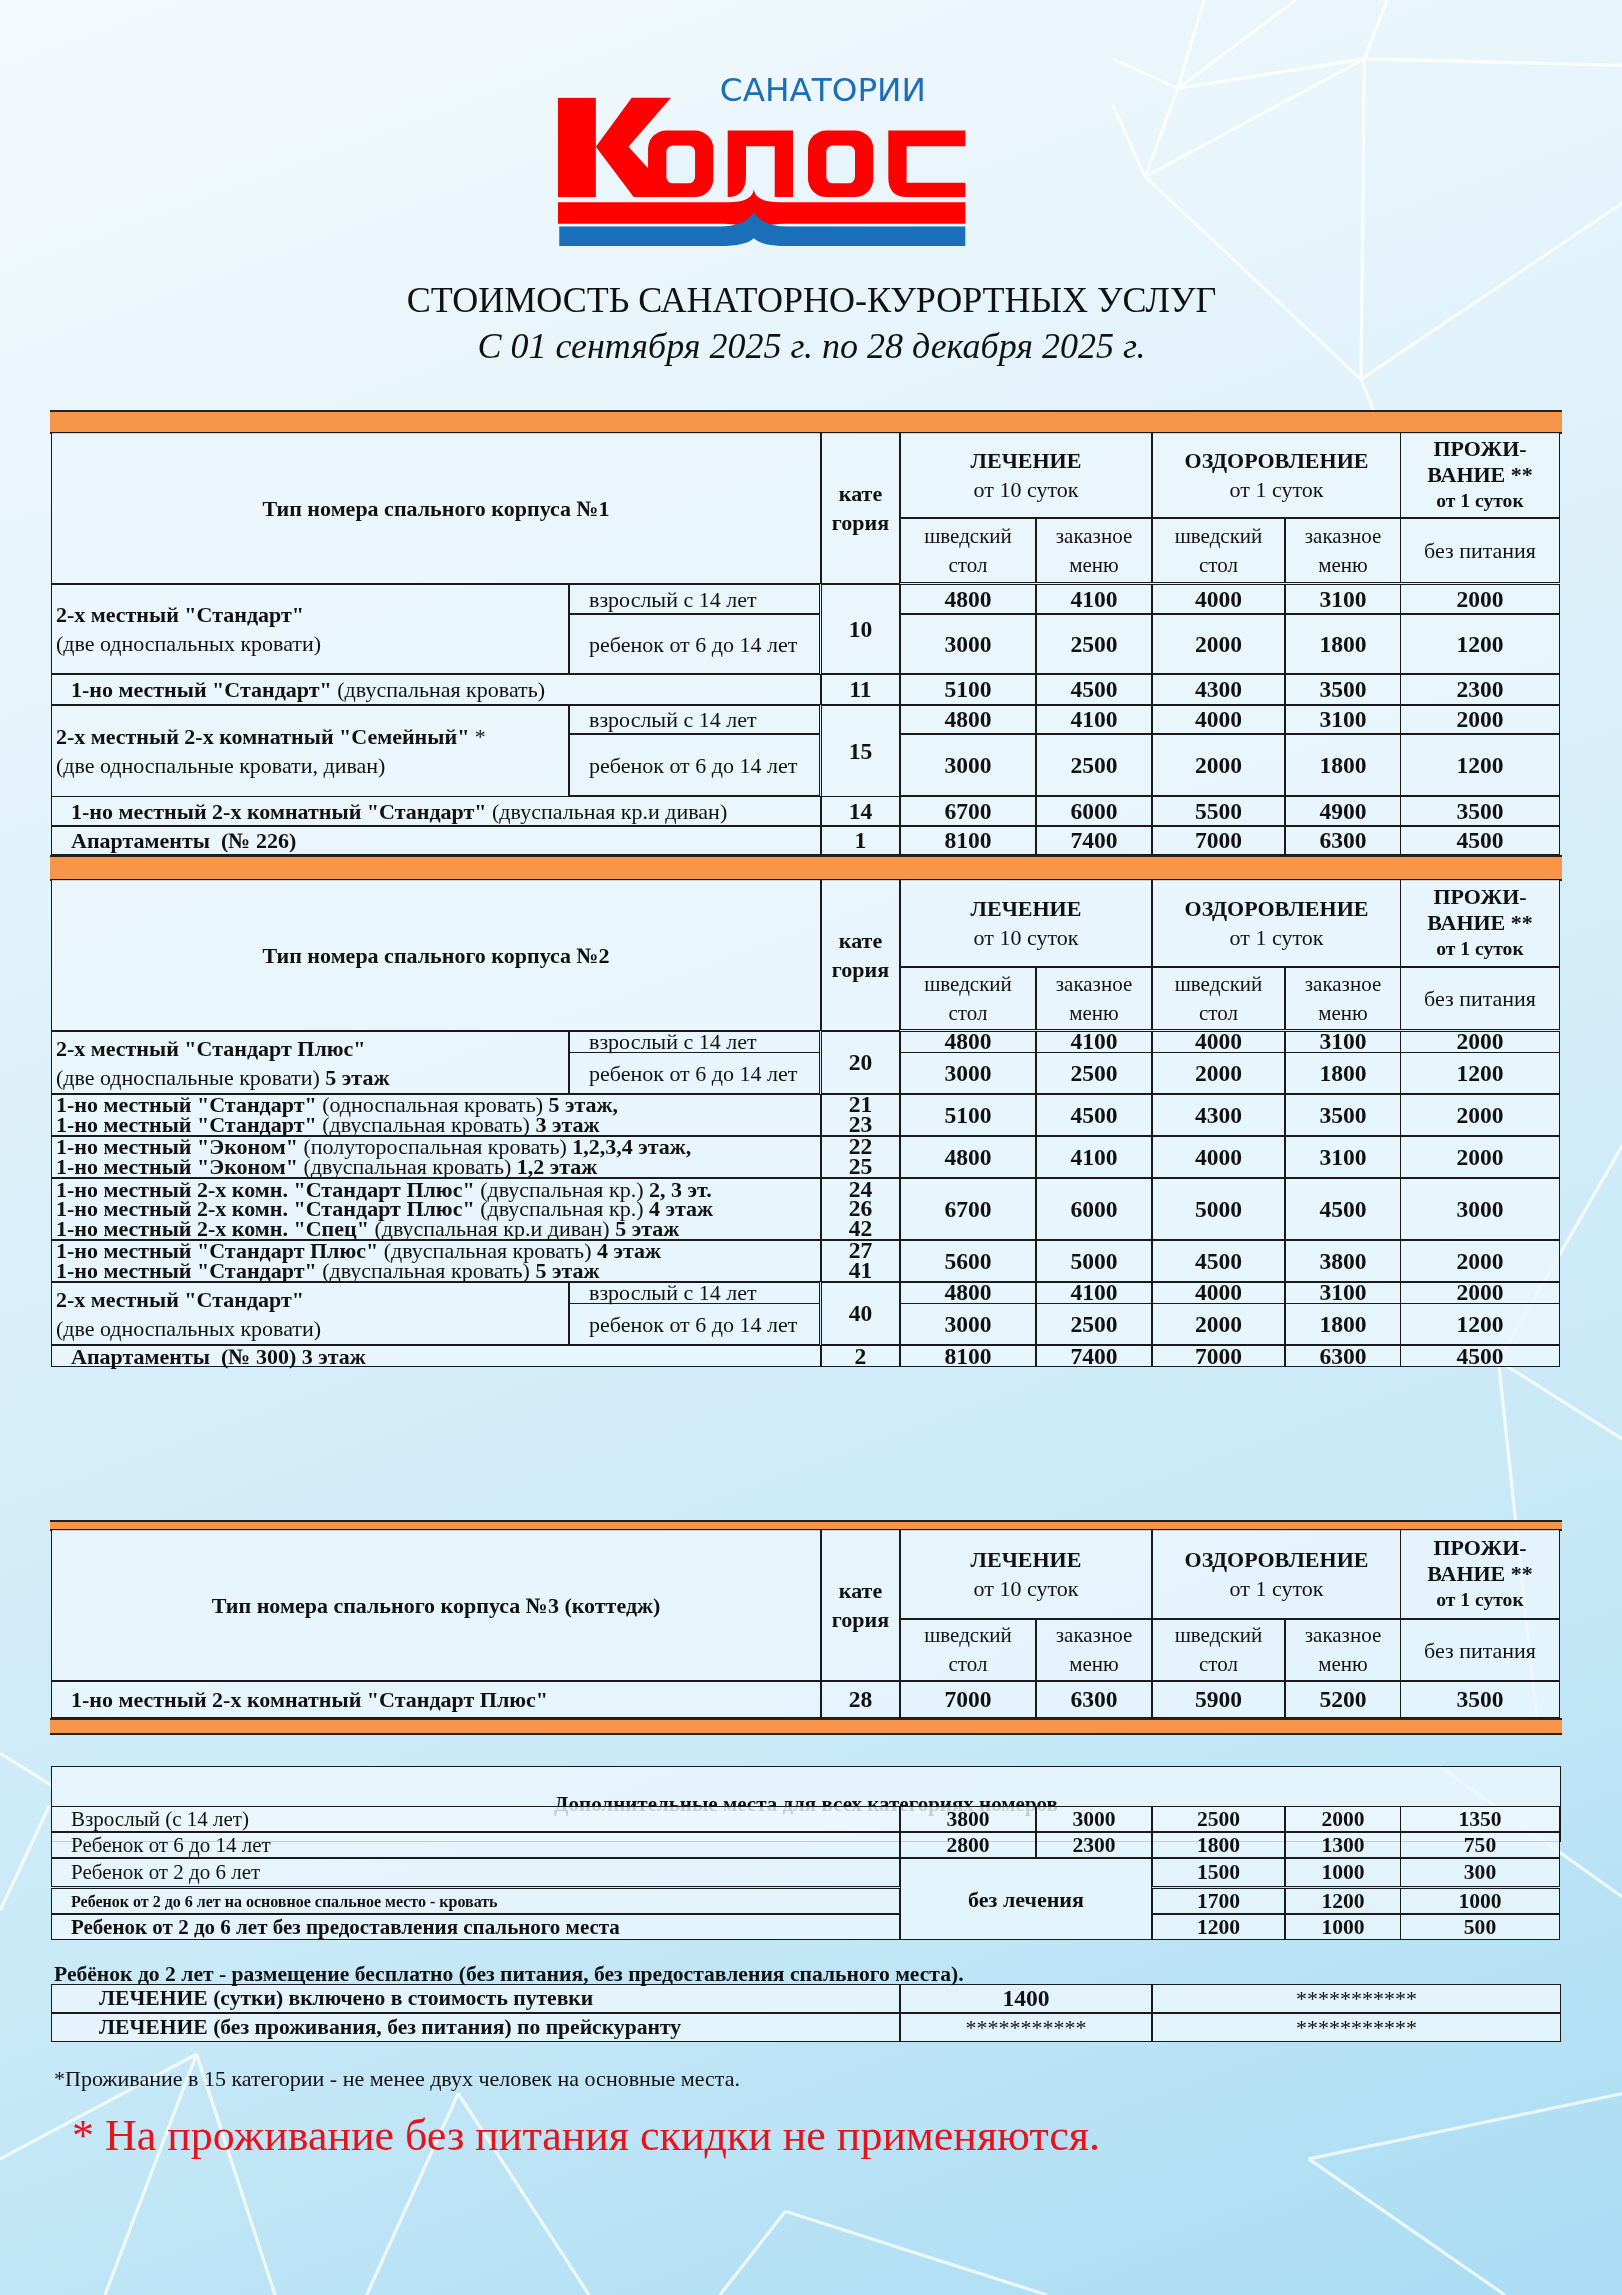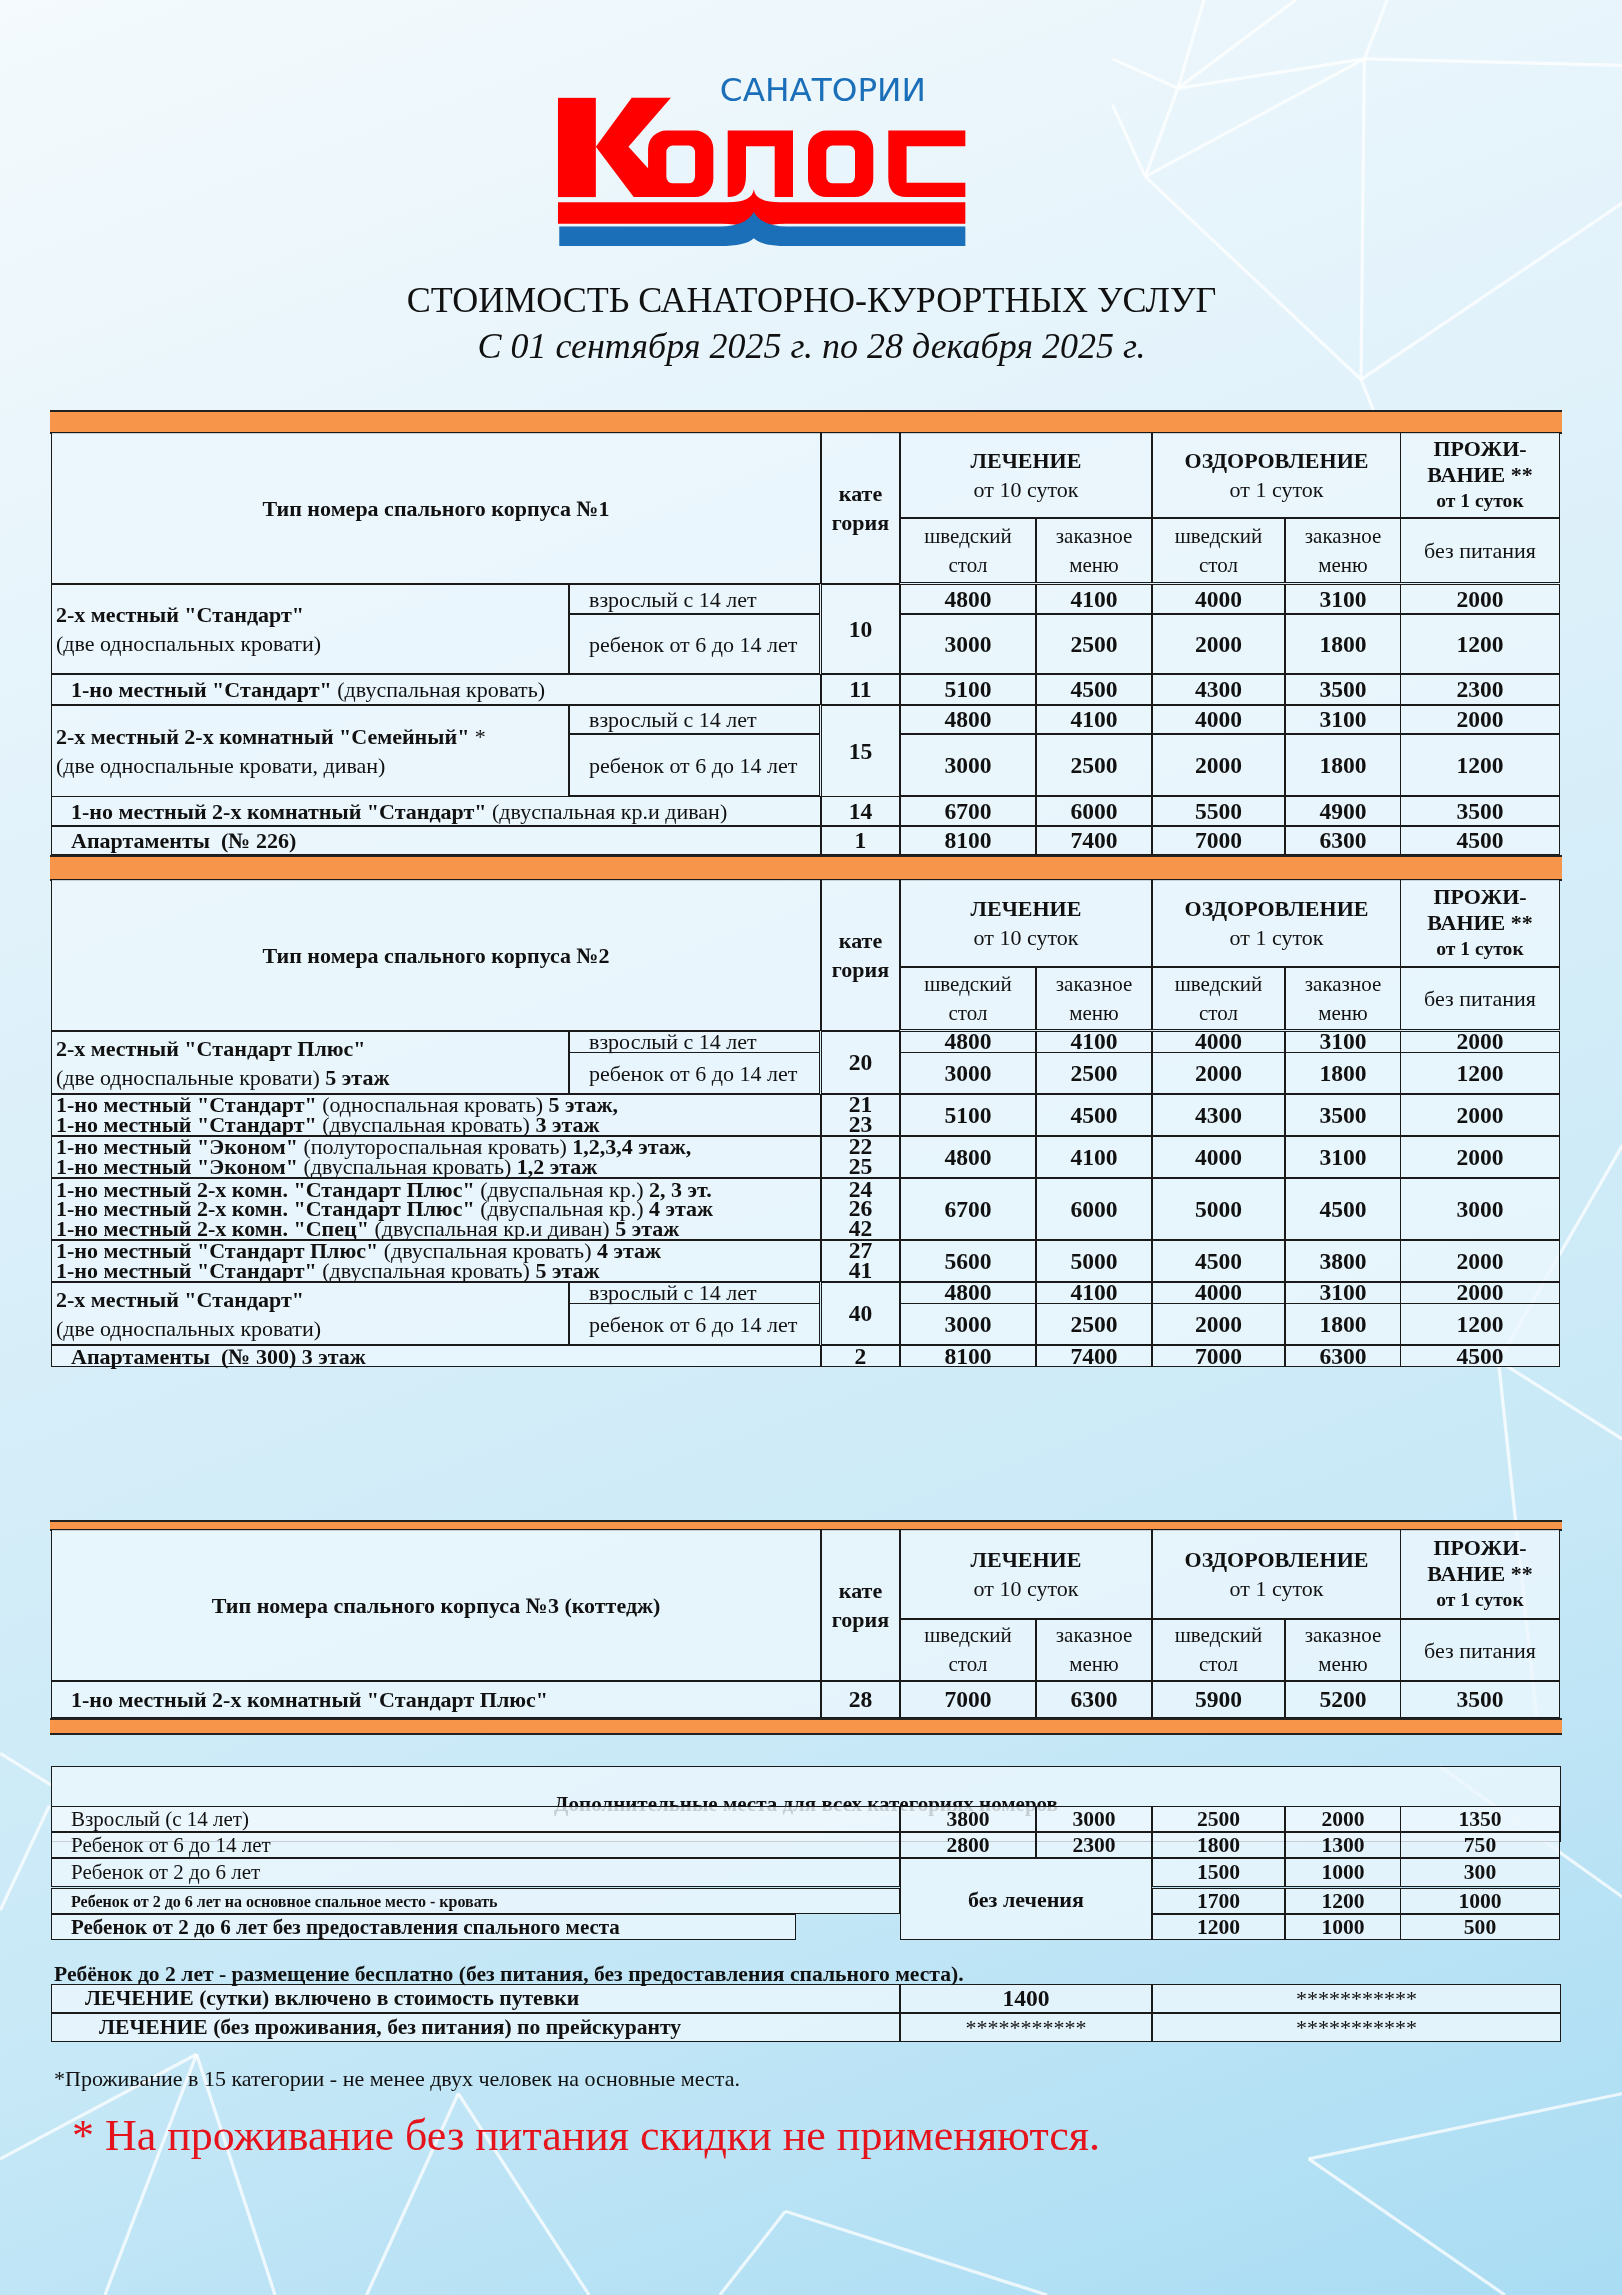--- a/index.html
+++ b/index.html
@@ -627,36 +627,36 @@
     </div>
     <div class="cell num" style="left: 1152px; top: 1888px; width: 133px; height: 26px; font-size: 21.6px;">
       <span>1700</span>
     </div>
     <div class="cell num" style="left: 1285px; top: 1888px; width: 116px; height: 26px; font-size: 21.6px;">
       <span>1200</span>
     </div>
     <div class="cell num" style="left: 1400px; top: 1888px; width: 160px; height: 26px; font-size: 21.6px;">
       <span>1000</span>
     </div>
-    <div class="cell left b" style="left: 51px; top: 1914px; width: 745px; height: 26px; font-size: 21px; align-items: center;">
+    <div class="cell left b" style="left: 51px; top: 1914px; width: 849px; height: 26px; font-size: 21px; align-items: center;">
       <span>Ребенок от 2 до 6 лет без предоставления спального места</span>
     </div>
     <div class="cell num" style="left: 1152px; top: 1914px; width: 133px; height: 26px; font-size: 21.6px;">
       <span>1200</span>
     </div>
     <div class="cell num" style="left: 1285px; top: 1914px; width: 116px; height: 26px; font-size: 21.6px;">
       <span>1000</span>
     </div>
     <div class="cell num" style="left: 1400px; top: 1914px; width: 160px; height: 26px; font-size: 21.6px;">
       <span>500</span>
     </div>
     <div class="cell b" style="left: 900px; top: 1858px; width: 252px; height: 82px;">
       <span>без лечения</span>
     </div>
-    <div class="cell b" style="left: 51px; top: 1984px; width: 849px; height: 29.4px; font-size: 21.6px; justify-content: flex-start; padding-left: 33px;">
+    <div class="cell b" style="left: 51px; top: 1984px; width: 849px; height: 29.4px; font-size: 21.6px; justify-content: flex-start; padding-left: 47px;">
       <span>ЛЕЧЕНИЕ (сутки) включено в стоимость путевки</span>
     </div>
     <div class="cell num" style="left: 900px; top: 1984px; width: 252px; height: 29.4px;">
       <span>1400</span>
     </div>
     <div class="cell" style="left: 1152px; top: 1984px; width: 409px; height: 29.4px;">
       <span>***********</span>
     </div>
     <div class="cell b" style="left: 51px; top: 2013px; width: 849px; height: 29.4px; font-size: 21.6px; justify-content: flex-start; padding-left: 47px;">
       <span>ЛЕЧЕНИЕ (без проживания, без питания) по прейскуранту</span>

